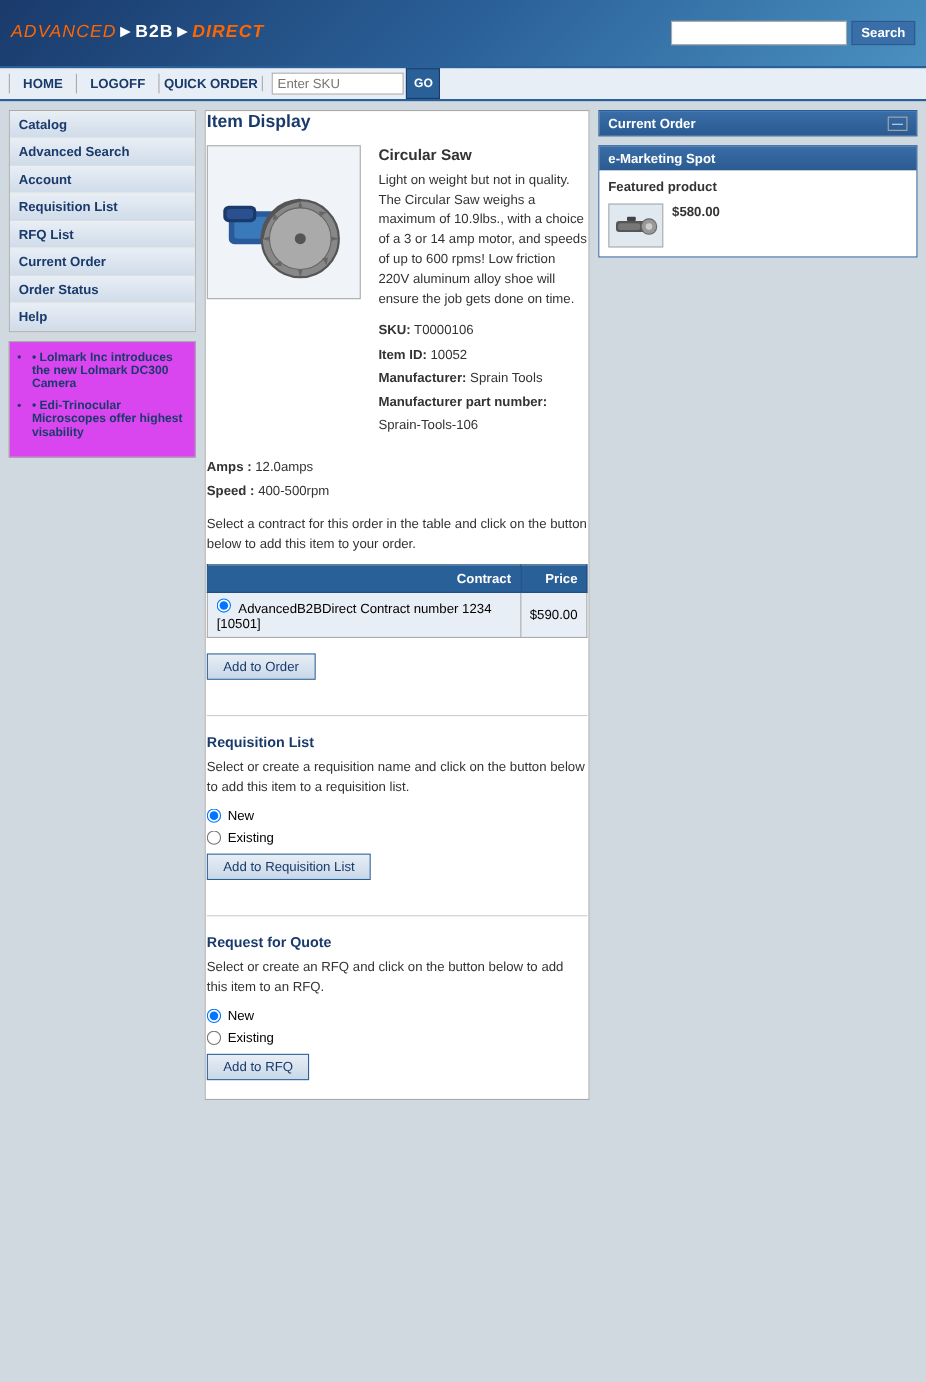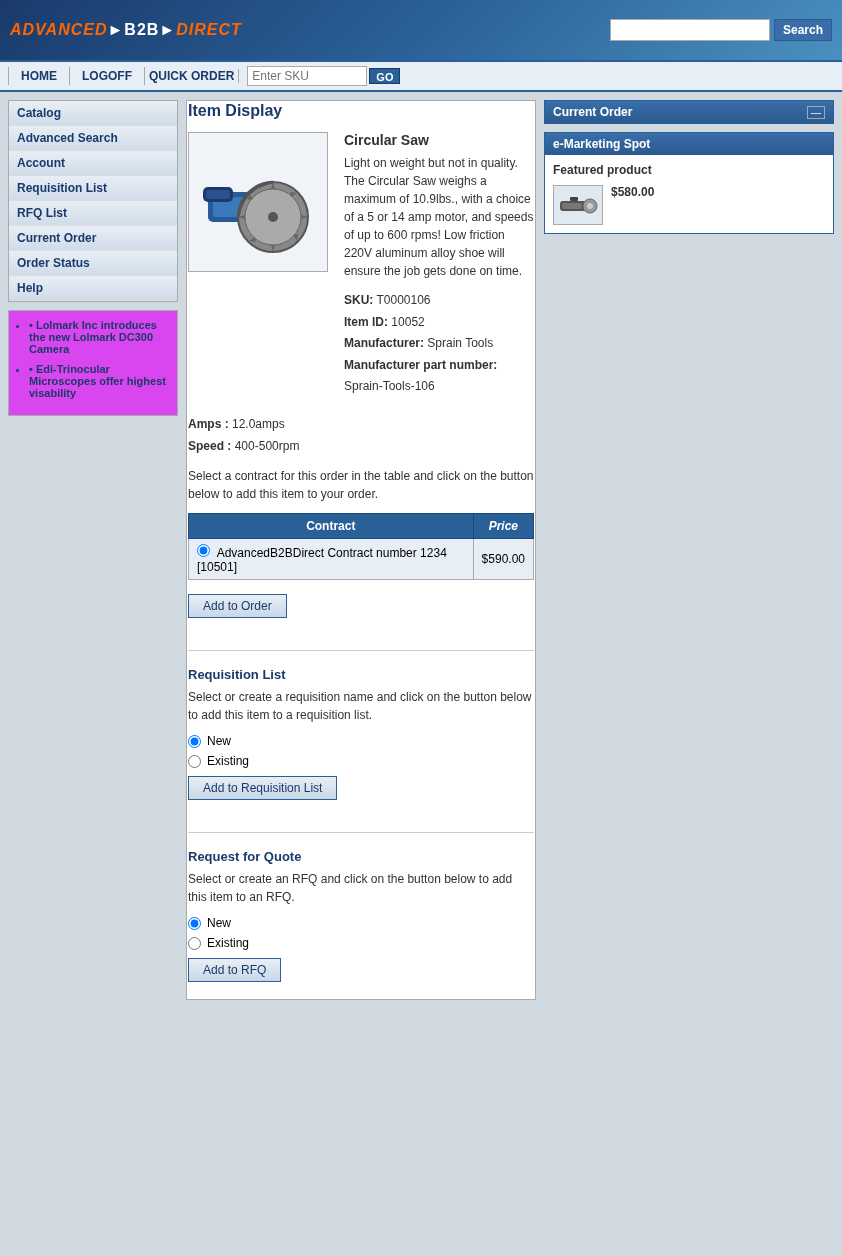--- a/index.html
+++ b/index.html
@@ -10,21 +10,21 @@
     .logo { color: white; font-weight: bold; font-size: 16px; letter-spacing: 1px; }
     .header-search { position: absolute; right: 10px; top: 50%; transform: translateY(-50%); display: flex; align-items: center; gap: 4px; }
     .header-search input { width: 160px; height: 22px; border: 1px solid #aaa; padding: 2px 4px; font-size: 12px; }
     .header-search button { background: #3a6ea8; color: white; border: 1px solid #2a5a90; padding: 2px 8px; height: 22px; font-size: 12px; cursor: pointer; font-weight: bold; }
 
     
     .navbar { background: #e8eef5; border-top: 2px solid #2a6098; border-bottom: 2px solid #2a6098; display: flex; align-items: center; padding: 4px 8px; gap: 0; height: 32px; }
     .nav-link { color: #1a3a6b; text-decoration: none; font-size: 12px; font-weight: bold; padding: 2px 12px; border-right: 1px solid #aaa; }
     .nav-link:first-child { border-left: 1px solid #aaa; }
     .nav-sku-input { border: 1px solid #aaa; height: 20px; padding: 2px 4px; font-size: 12px; width: 120px; margin-left: 8px; }
-    .nav-go { background: #2a6098; color: white; border: 1px solid #1a3a6b; padding: 2px 6px; height: 16px; font-size: 11px; font-weight: bold; cursor: pointer; margin-left: 2px; }
+    .nav-go { background: #2a6098; color: white; border: 1px solid #1a3a6b; padding: 2px 6px; height: 28px; font-size: 11px; font-weight: bold; cursor: pointer; margin-left: 2px; }
     .quick-order-label { font-weight: bold; font-size: 12px; color: #1a3a6b; padding: 0 4px; }
 
     
     .main-layout { display: flex; padding: 8px; gap: 8px; }
 
     
     .sidebar { width: 170px; flex-shrink: 0; }
     .sidebar-menu { background: white; border: 1px solid #aaa; margin-bottom: 8px; }
     .sidebar-item { display: block; padding: 5px 8px; color: #1a3a6b; text-decoration: none; font-size: 12px; border-bottom: 1px solid #ddd; background: linear-gradient(to bottom, #e8eef5, #d0dcea); }
     .sidebar-item.bold-item { font-weight: bold; }
@@ -47,21 +47,21 @@
     .product-specs { font-size: 12px; color: #333; line-height: 1.8; }
     .product-specs strong { font-weight: bold; }
 
     .quantity-row { display: flex; align-items: center; gap: 8px; margin-bottom: 16px; }
     .quantity-label { font-size: 12px; font-weight: bold; }
     .quantity-input { width: 40px; height: 20px; border: 1px solid #aaa; padding: 2px 4px; font-size: 12px; }
 
     .contract-instruction { font-size: 12px; color: #333; margin-bottom: 10px; line-height: 1.5; }
 
     .contract-table { width: 100%; border-collapse: collapse; margin-bottom: 14px; }
-    .contract-table th { background: #2a6098; color: white; padding: 5px 8px; text-align: center; font-size: 12px; border: 1px solid #1a4a80; }
+    .contract-table th { background: #2a6098; color: white; padding: 5px 8px; text-align: right; font-size: 12px; border: 1px solid #1a4a80; }
     .contract-table td { padding: 5px 8px; border: 1px solid #aaa; font-size: 12px; background: white; }
     .contract-table tr.selected td { background: #e8eef5; }
     .contract-radio { margin-right: 4px; }
     .price-col { text-align: right; }
 
     .action-button { background: linear-gradient(to bottom, #e8eef5, #c8d8e8); border: 1px solid #2a6098; color: #1a3a6b; padding: 4px 14px; font-size: 12px; cursor: pointer; margin-bottom: 16px; }
 
     .section-title { font-size: 13px; font-weight: bold; color: #1a3a6b; margin-bottom: 6px; }
     .section-desc { font-size: 12px; color: #333; line-height: 1.5; margin-bottom: 10px; }
 
@@ -86,21 +86,21 @@
     .featured-img svg { width: 40px; height: 32px; }
     .featured-name { color: #1a3a6b; font-weight: bold; font-size: 12px; text-decoration: underline; cursor: pointer; }
     .featured-desc { font-size: 11px; color: #333; line-height: 1.4; margin-top: 2px; }
     .featured-price { font-size: 12px; font-weight: bold; color: #333; white-space: nowrap; }
   </style>
 </head>
 <body>
 
 <div class="header">
   <div class="logo">
-    <span style="color:#ff6600; font-weight:700; font-style:italic; letter-spacing:1px;">ADVANCED</span><span style="color:white;">►</span><span style="color:white; font-weight:900; letter-spacing:1px;">B2B</span><span style="color:white;">►</span><span style="color:#ff6600; font-weight:900; font-style:italic; letter-spacing:1px;">DIRECT</span>
+    <span style="color:#ff6600; font-weight:400; font-style:italic; letter-spacing:1px;">ADVANCED</span><span style="color:white;">►</span><span style="color:white; font-weight:900; letter-spacing:1px;">B2B</span><span style="color:white;">►</span><span style="color:#ff6600; font-weight:900; font-style:italic; letter-spacing:1px;">DIRECT</span>
   </div>
   <div class="header-search">
     <input type="text" class="header-search-input" style="">
     <button class="header-search-button">Search</button>
   </div>
 </div>
 
 <div class="navbar">
   <a href="#" class="nav-link">HOME</a>
   <a href="#" class="nav-link">LOGOFF</a>
@@ -161,21 +161,21 @@
             <polygon points="51,99 57,95 58,100" fill="#666"></polygon>
 
             <rect x="5" y="45" width="30" height="15" rx="5" fill="#1a3a6b"></rect>
             <rect x="8" y="48" width="24" height="9" rx="3" fill="#2a5090"></rect>
 
             <path d="M40 75 Q45 45 75 40" stroke="#555" stroke-width="3" fill="none"></path>
           </svg>
         </div>
         <div class="product-info">
           <div class="product-name">Circular Saw</div>
-          <div class="product-desc">Light on weight but not in quality. The Circular Saw weighs a maximum of 10.9lbs., with a choice of a 5 or 14 amp motor, and speeds of up to 600 rpms! Low friction 220V aluminum alloy shoe will ensure the job gets done on time.</div>
+          <div class="product-desc">Light on weight but not in quality. The Circular Saw weighs a maximum of 10.9lbs., with a choice of a 3 or 14 amp motor, and speeds of up to 600 rpms! Low friction 220V aluminum alloy shoe will ensure the job gets done on time.</div>
           <div class="product-specs">
             <div><strong>SKU:</strong> <span>T0000106</span></div>
             <div><strong>Item ID:</strong> <span>10052</span></div>
             <div><strong>Manufacturer:</strong> <span>Sprain Tools</span></div>
             <div><strong>Manufacturer part number:</strong> <span>Sprain-Tools-106</span></div>
           </div>
         </div>
       </div>
 
       
@@ -187,21 +187,21 @@
       
 
       
       <div class="contract-instruction">Select a contract for this order in the table and click on the button below to add this item to your order.</div>
 
       
       <table class="contract-table">
         <thead>
           <tr>
             <th>Contract</th>
-            <th style="font-style:italic;">Price</th>
+            <th style="">Price</th>
           </tr>
         </thead>
         <tbody>
           <tr class="selected">
             <td>
               <input type="radio" class="contract-radio" name="contract" checked="" style="">
               <span>AdvancedB2BDirect Contract number 1234 [10501]</span>
             </td>
             <td class="price-col">$590.00</td>
           </tr>

